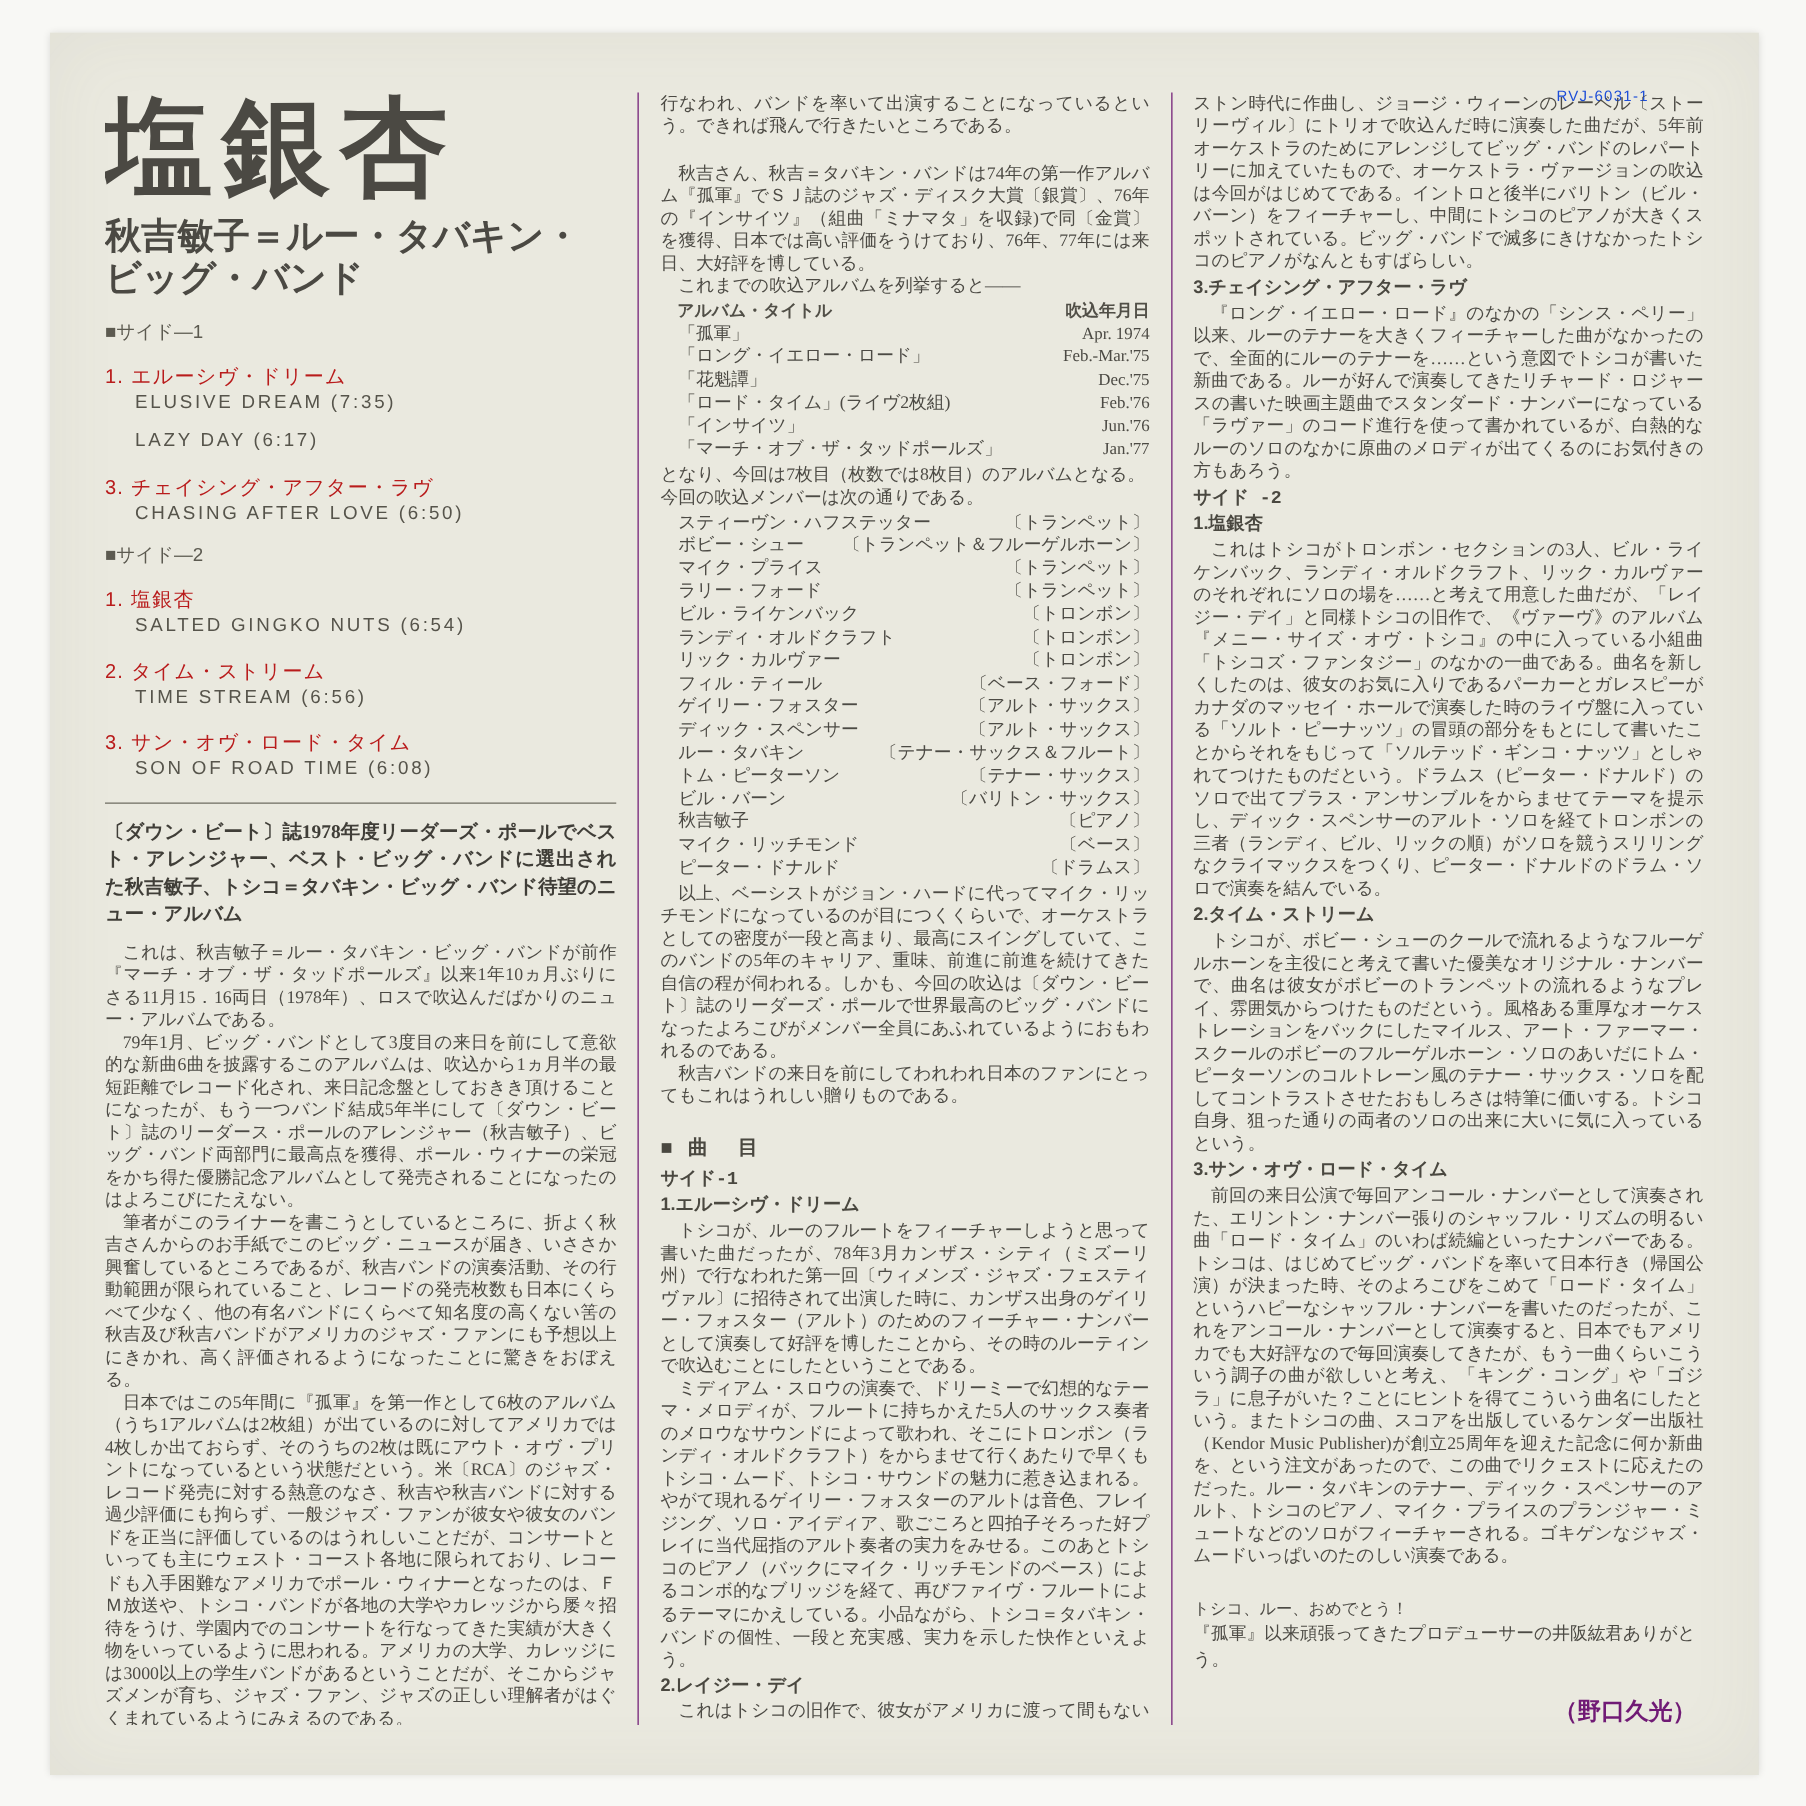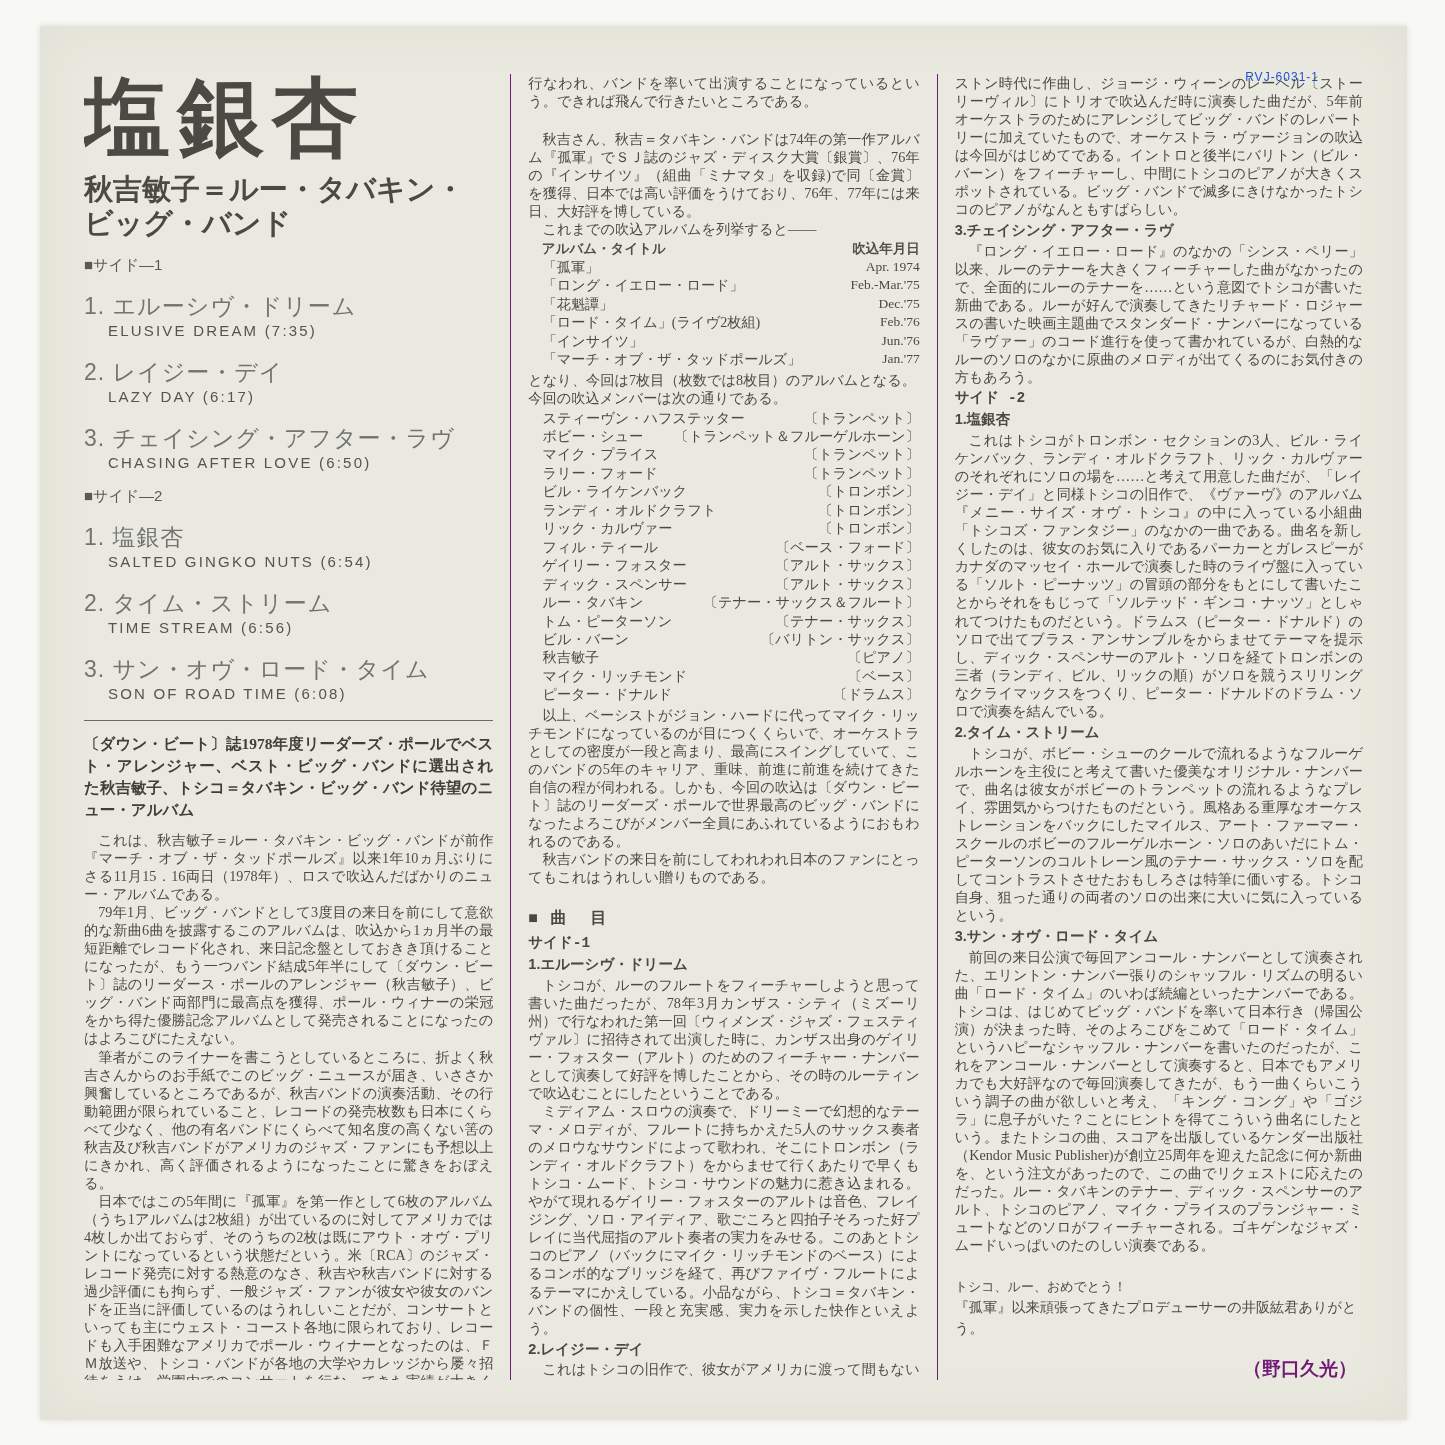--- a/index.html
+++ b/index.html
@@ -44,21 +44,21 @@
     font-size:29px;font-weight:bold;color:#4b4943;
     letter-spacing:0px;margin:10px 0 16px 0;line-height:1.15;
   }
   .side-label{
     font-family:"Liberation Sans","DejaVu Sans",sans-serif;
     font-size:15px;color:#5c5a50;margin:14px 0 8px 0;
   }
   .track{margin:0 0 11px 0;}
   .track-jp{
     font-family:"Liberation Sans","DejaVu Sans",sans-serif;
-    font-size:23px;color:#737373;letter-spacing:1px;line-height:1.25;margin-top:17px;
+    font-size:16px;color:#b91c1c;letter-spacing:1px;line-height:1.25;margin-top:17px;
   }
   .track-en{
     font-family:"Liberation Sans","DejaVu Sans",sans-serif;
     font-size:15px;color:#56544b;letter-spacing:2.2px;
     margin-left:24px;line-height:1.35;
   }
   .rule{border:none;border-top:1.5px solid #6e6c62;margin:16px 0 12px 0;}
   .lead{
     font-size:15.5px;font-weight:bold;line-height:1.42;
     text-align:justify;color:#403e38;margin:0 0 10px 0;
@@ -113,21 +113,20 @@
       <h1 class="album-title">塩銀杏</h1>
       <div class="album-subtitle">秋吉敏子＝ルー・タバキン・ビッグ・バンド</div>
 
       <div class="side-label">■サイド—1</div>
 
       <div class="track">
         <div class="track-jp"><span>1.</span> <span>エルーシヴ・ドリーム</span></div>
         <div class="track-en">ELUSIVE DREAM (7:35)</div>
       </div>
       <div class="track">
-        <div class="track-jp"><span>2.</span> <span>レイジー・デイ</span></div>
         <div class="track-en">LAZY DAY (6:17)</div>
       </div>
       <div class="track">
         <div class="track-jp"><span>3.</span> <span>チェイシング・アフター・ラヴ</span></div>
         <div class="track-en">CHASING AFTER LOVE (6:50)</div>
       </div>
 
       <div class="side-label">■サイド—2</div>
 
       <div class="track">

